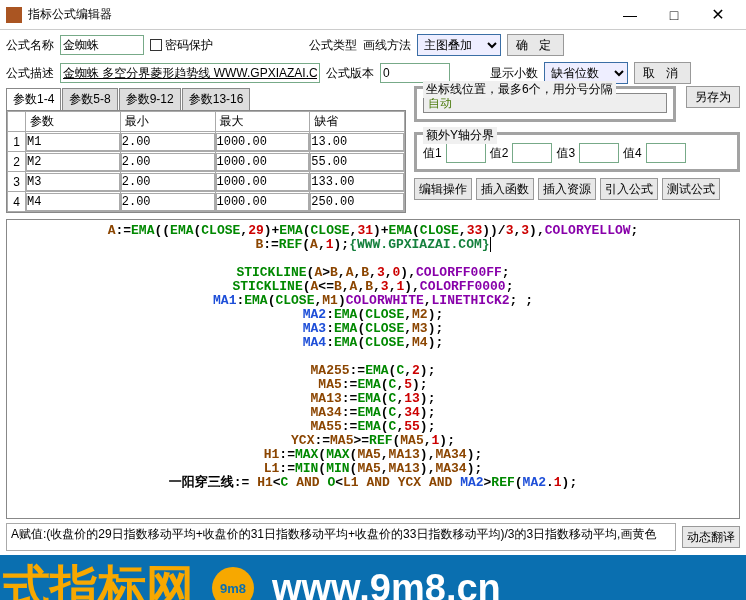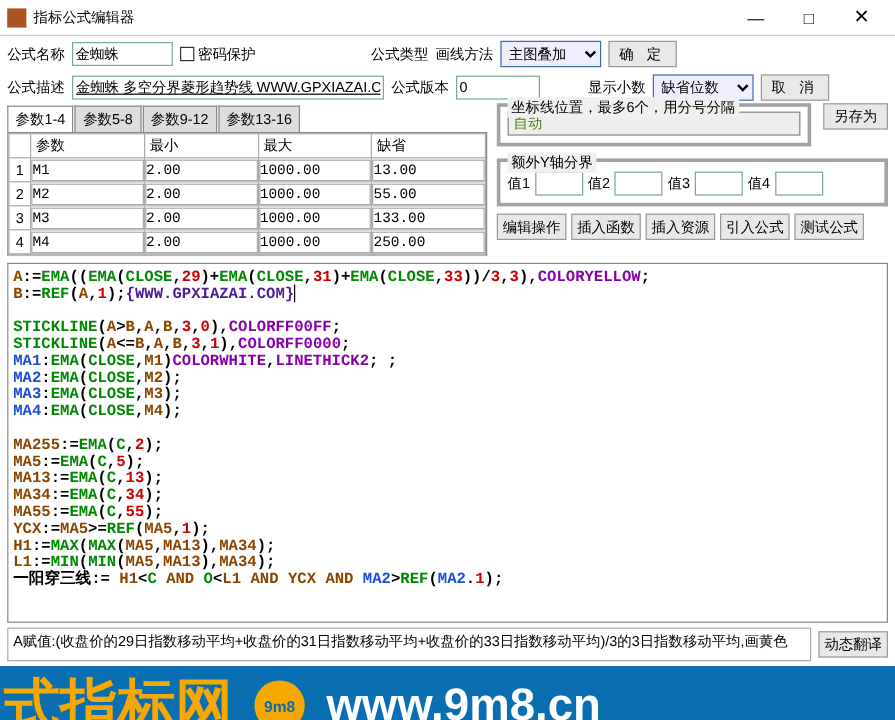--- a/index.html
+++ b/index.html
@@ -27,27 +27,27 @@
 .param-table td input { width: 100%; border: 1px solid #aaa; height: 18px; font-size: 12px; font-family: "Courier New", monospace; }
 .param-table td.idx { width: 18px; text-align: center; }
 .param-table th { padding-left: 4px; }
 .right-col { flex: 1; }
 .fieldset { border: 3px solid #a3a3a3; padding: 4px 6px 6px; margin-bottom: 6px; position: relative; }
 .fieldset .legend { position: absolute; top: -8px; left: 6px; background: #f0f0f0; padding: 0 3px; font-size: 12px; }
 .ro-field { background: #eee; border: 1px solid #888; height: 20px; width: 100%; padding: 0 4px; line-height: 18px; color: #4d7c0f; }
 .val-row { display: flex; gap: 4px; align-items: center; margin-top: 4px; }
 .val-row input { width: 40px; }
 .btn-row { display: flex; gap: 4px; flex-wrap: wrap; }
-.code-area { border: 1px solid #888; margin: 0 6px; height: 300px; overflow: auto; padding: 4px; font-family: "Courier New", monospace; font-size: 13px; font-weight: bold; line-height: 14px; white-space: pre; background: #fff; }
+.code-area { border: 1px solid #888; margin: 0 6px; height: 300px; overflow: auto; padding: 4px; font-family: "Courier New", monospace; font-size: 13px; font-weight: bold; line-height: 14px; white-space: pre; background: #fff; text-align: center; }
 .c-green { color: #008800; }
 .c-brown { color: #8b4500; }
 .c-red   { color: #cc0000; }
 .c-blue  { color: #1d4ed8; }
 .c-purple{ color: #8800aa; }
-.c-gray  { color: #4c1d95; }
+.c-gray  { color: #15803d; }
 .cursor { border-left: 1px solid #000; }
 .bottom-row { display: flex; align-items: center; padding: 4px 6px; gap: 6px; }
 .status-field { flex: 1; border: 1px solid #aaa; height: 28px; padding: 2px 4px; font-size: 12px; overflow: hidden; background: #fff; }
 .banner { height: 66px; background: #0a6fb0; display: flex; align-items: center; color: #fff; font-family: Arial; position: relative; overflow: hidden; }
 .banner .big1 { font-size: 48px; font-weight: bold; color: #f7a800; margin-left: 2px; }
 .banner .dot { width: 42px; height: 42px; border-radius: 21px; background: #f7a800; margin: 0 18px; display: flex; align-items: center; justify-content: center; font-size: 13px; color: #0a6fb0; font-weight: bold; }
 .banner .url { font-size: 38px; font-weight: bold; }
 .checkbox { display: inline-flex; align-items: center; gap: 3px; }
 .checkbox .box { width: 12px; height: 12px; border: 1px solid #333; background: #fff; display: inline-block; }
 .right-btns { display: flex; flex-direction: column; gap: 4px; margin-left: 4px; }

